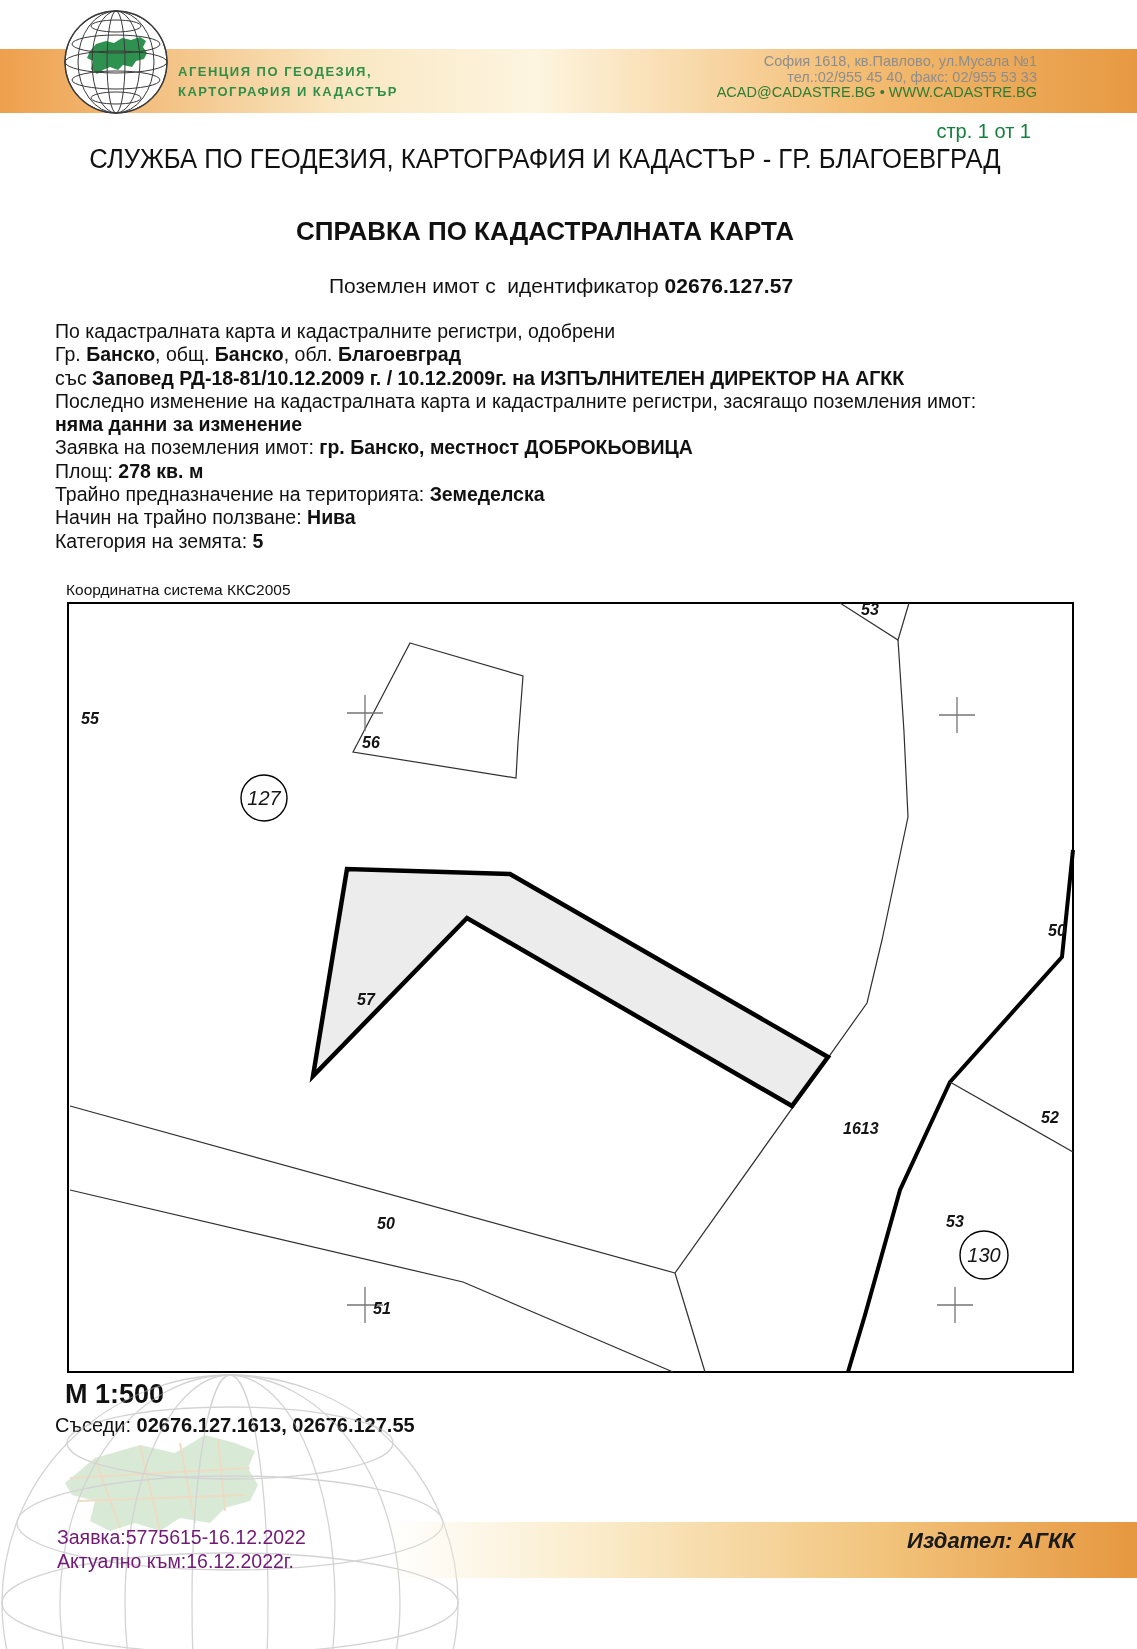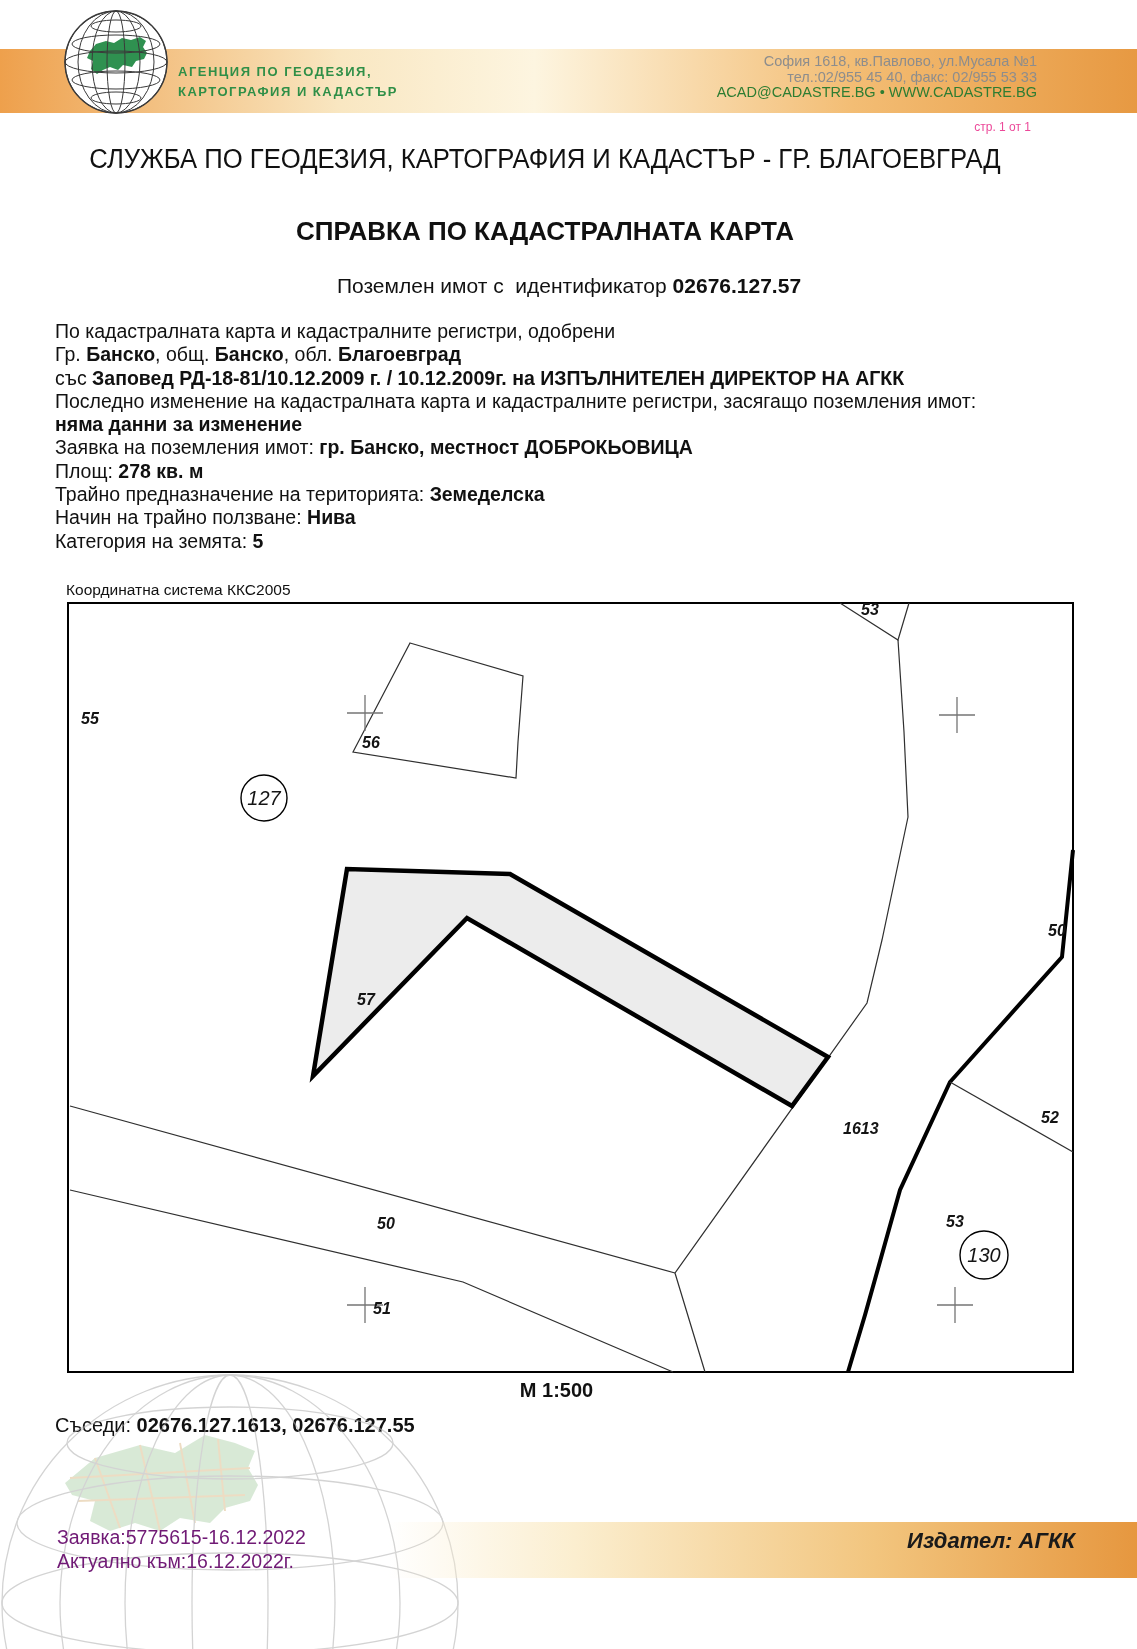--- a/index.html
+++ b/index.html
@@ -7,47 +7,47 @@
         font-family:"Liberation Sans","DejaVu Sans",sans-serif;color:#111;}
 
   
   .orange-bar{position:absolute;left:0;top:49px;width:1137px;height:64px;
       background:linear-gradient(to right,#eea04c 0%,#f9e7c2 30%,#fdf5e0 47%,#f3bd74 75%,#e79942 100%);}
   .logo{position:absolute;left:62px;top:6px;width:108px;height:110px;}
   .agency-name{position:absolute;left:178px;top:62px;color:#2f8f47;font-weight:bold;
       font-size:13px;letter-spacing:1.5px;line-height:20px;}
   .contact{position:absolute;right:100px;top:54px;text-align:right;font-size:14.5px;line-height:15.6px;color:#8d8d8d;}
   .contact .green{color:#2e7d32;margin-left:44px;}
-  .page-indicator{position:absolute;right:106px;top:120px;font-size:12px;color:#ec4899;}
+  .page-indicator{position:absolute;right:106px;top:120px;font-size:20px;color:#15803d;}
 
   
   .title-office{position:absolute;left:0;top:144px;width:1090px;text-align:center;
       font-size:27px;transform:scaleX(0.95);transform-origin:50% 50%;white-space:nowrap;}
   .title-doc{position:absolute;left:0;top:216px;width:1090px;text-align:center;
       font-size:26px;font-weight:bold;white-space:nowrap;}
-  .id-line{position:absolute;left:12px;top:274px;width:1090px;text-align:center;font-size:21px;white-space:pre;padding-left:12px;}
+  .id-line{position:absolute;left:4px;top:274px;width:1090px;text-align:center;font-size:21px;white-space:pre;padding-left:12px;}
   .id-line .b{font-weight:bold;margin-left:6px;}
 
   
   .details{position:absolute;left:55px;top:320px;font-size:19.5px;line-height:23.3px;width:1060px;}
   .b{font-weight:bold;}
 
   .coord-system{position:absolute;left:66px;top:581px;font-size:15.5px;}
 
   
   .map-svg{position:absolute;left:67px;top:602px;overflow:visible;}
   .map-svg text{font-family:"Liberation Sans","DejaVu Sans",sans-serif;
       font-style:italic;font-weight:bold;font-size:16px;fill:#141414;}
   .map-svg text.circle-label{font-weight:normal;font-size:20px;text-anchor:middle;}
   .thin{fill:none;stroke:#2f2f2f;stroke-width:1.2;}
   .thick{fill:none;stroke:#000;stroke-width:4;}
   .cross{stroke:#757575;stroke-width:1.3;}
 
-  .scale-label{position:absolute;left:53px;top:1379px;width:1007px;text-align:center;
-      font-size:20px;font-weight:bold;}
+  .scale-label{position:absolute;left:65px;top:1379px;width:1007px;
+      font-size:27px;font-weight:bold;}
   .neighbors{position:absolute;left:55px;top:1402px;font-size:20px;margin-top:12px;}
 
   
   .watermark{position:absolute;left:0;top:1373px;opacity:0.55;}
   .footer-band{position:absolute;left:388px;right:0;top:1522px;height:56px;
       background:linear-gradient(to right,rgba(253,242,217,0) 0%,#fbeecf 25%,#f2c57e 65%,#e6973f 100%);}
   .footer-lines{position:absolute;left:57px;top:1526px;font-size:19.5px;line-height:23.6px;color:#701a75;}
   .issuer{position:absolute;right:62px;top:1528px;font-size:22px;font-weight:bold;font-style:italic;color:#1a1a1a;}
 </style>
 </head>

